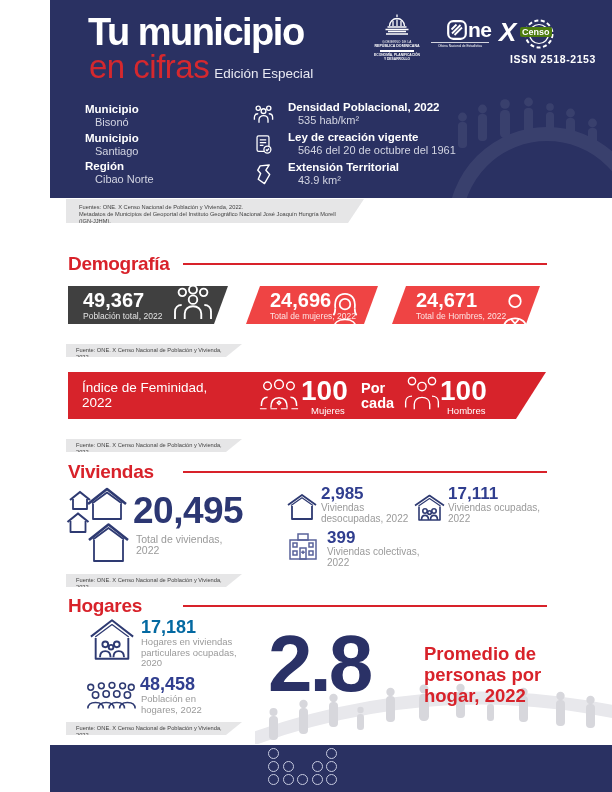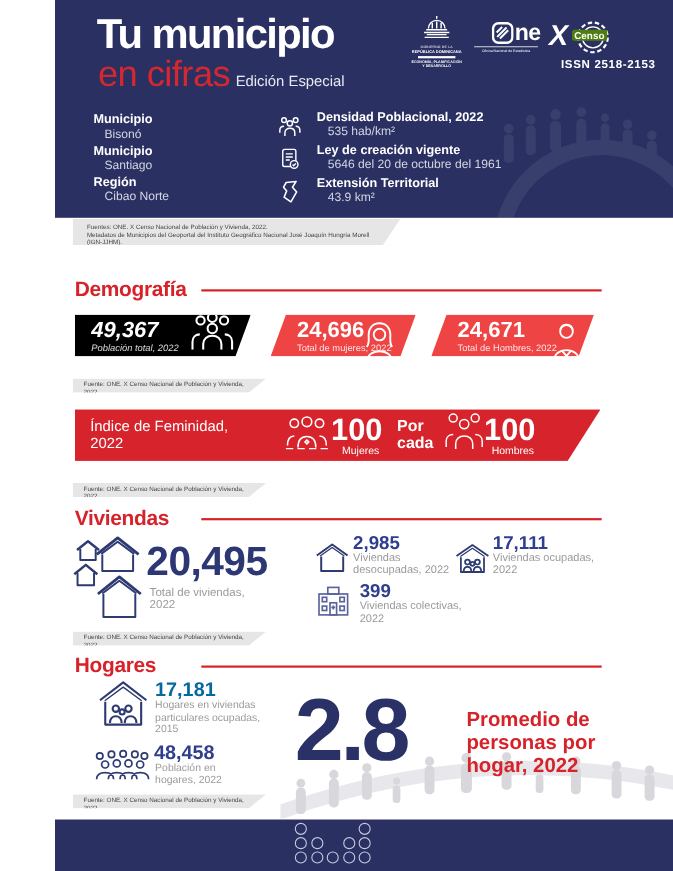--- a/index.html
+++ b/index.html
@@ -31,40 +31,40 @@
   .censo-lbl { position:absolute; left:23px; top:11px; font-size:9px; font-weight:700; background:#4d7c0f; padding:0 2px; border-radius:2px; }
 
   .issn { position:absolute; right:16px; top:53px; font-size:10.5px; font-weight:700; letter-spacing:.6px; color:#ffffff;text-align:center; }
 
   .loc-block { position:absolute; left:35px; top:103px; }
   .loc { margin-bottom:3.5px; }
   .loc-label { font-size:11.5px; font-weight:700; color:#ffffff; line-height:13px; }
   .loc-value { font-size:11px; font-weight:300; color:#d3d5e2; line-height:12px; padding-left:10px; }
 
   .stats-block { position:absolute; left:201px; top:101px; width:330px; }
-  .stat { display:flex; margin-bottom:5px;align-items:flex-end; }
+  .stat { display:flex; margin-bottom:5px; }
   .stat-icon { width:24px; margin-right:13px; display:flex; align-items:flex-start; justify-content:center; padding-top:2px; }
   .stat-label { font-size:11.5px; font-weight:700; color:#ffffff; line-height:13px; }
   .stat-value { font-size:11px; font-weight:300; color:#d3d5e2; line-height:12px; padding-left:10px; }
 
   
   .strip { position:absolute; left:66px; background:#e6e6e7; color:#3f3f3f;
            clip-path:polygon(0 0,100% 0,calc(100% - 16px) 100%,0 100%); }
   .strip-2line { top:199px; width:298px; height:24px; font-size:5.7px; line-height:7.2px; padding:4.5px 16px 0 13px; }
   .strip-1line { width:176px; height:13px; font-size:5.7px; line-height:7px; padding:3px 14px 0 10px; }
   #fuente-1 { top:344px; } #fuente-2 { top:439px; } #fuente-3 { top:574px; } #fuente-4 { top:722px; }
 
   
   .sec-title { position:absolute; left:68px; font-size:19px; font-weight:800; color:#d8222a; letter-spacing:-0.3px; }
   .sec-line { position:absolute; left:183px; width:364px; height:1.8px; background:#d8222a; }
 
   
   .banner { position:absolute; top:286px; height:38px; color:#fff; }
   .banner-inner { width:100%; height:100%; padding:4px 0 0 15px; }
-  .b-navy { background:#000000; clip-path:polygon(0 0,100% 0,calc(100% - 14px) 100%,0 100%);font-style:italic; }
+  .b-navy { background:#404040; clip-path:polygon(0 0,100% 0,calc(100% - 14px) 100%,0 100%); }
   .b-blue { background:#ef4444; clip-path:polygon(14px 0,100% 0,calc(100% - 14px) 100%,0 100%); }
   .b-blue .banner-inner { padding-left:24px; }
   .b-value { font-size:20px; font-weight:800; line-height:21px; }
   .b-label { font-size:8.5px; font-weight:300; color:rgba(255,255,255,.85); }
   #banner-1 { left:68px; width:160px; }
   #banner-2 { left:246px; width:132px; }
   #banner-3 { left:392px; width:148px; }
   .banner-icon-inside { position:absolute; right:12px; bottom:1px; }
   .banner-icon-over { position:absolute; z-index:3; }
   #woman-ic { left:330px; top:291px; }
@@ -430,21 +430,21 @@
       <path d="M3 20 L25 3 L47 20"></path>
       <path d="M7.5 20.5 L25 7.5 L42.5 20.5" stroke-width="1.3"></path>
       <path d="M8 21.5 v21.5 h34 V21.5"></path>
       <circle cx="18" cy="28" r="3"></circle>
         <circle cx="30" cy="28" r="3"></circle>
         <circle cx="24" cy="31" r="2.4"></circle>
       <path d="M12.5 41.5 c0-4 2.3-6.4 5.5-6.4 s5.5 2.4 5.5 6.4 M26.5 41.5 c0-4 2.3-6.4 5.5-6.4 s5.5 2.4 5.5 6.4"></path>
     </svg>
   </span>
   <div class="hog-num-1">17,181</div>
-  <div class="hog-lbl-1">Hogares en viviendas particulares ocupadas, 2015</div>
+  <div class="hog-lbl-1">Hogares en viviendas particulares ocupadas, 2020</div>
 
   <span class="hog-ic-2">
     <svg width="56" height="30" viewBox="0 0 58 30" fill="none" stroke="#2e3a72" stroke-width="1.6">
       <circle cx="8" cy="7" r="3"></circle>
         <circle cx="19" cy="5.5" r="3"></circle>
         <circle cx="30" cy="5" r="3"></circle>
         <circle cx="41" cy="5.5" r="3"></circle>
         <circle cx="50" cy="7" r="3"></circle>
       <circle cx="13" cy="15" r="3.3"></circle>
         <circle cx="24" cy="14" r="3.3"></circle>

